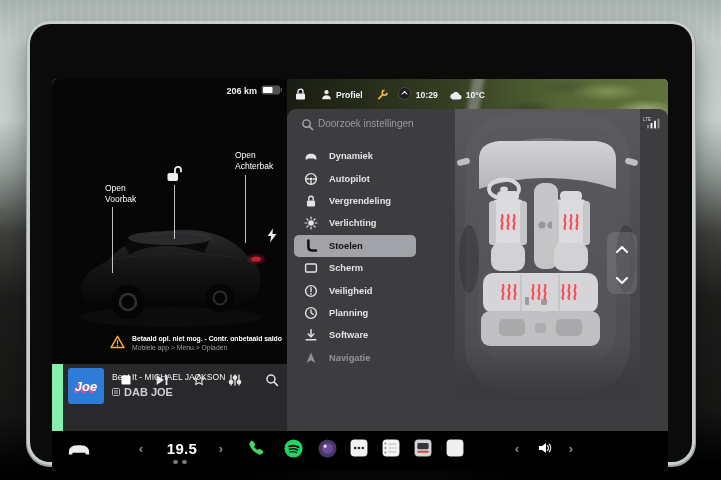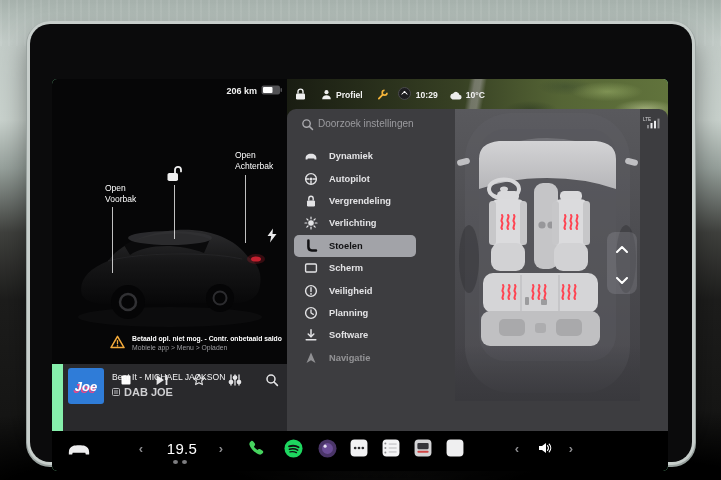--- a/index.html
+++ b/index.html
@@ -44,21 +44,21 @@
     white-space:nowrap; overflow:hidden; }
   .media-station { left:49px; top:22px; display:flex; align-items:center; gap:4px;
     color:#cfcfd2; font-size:11px; font-weight:bold; }
   .media-controls { left:0; top:36px; width:235px; height:31px; display:flex;
     align-items:center; justify-content:space-between; padding:0 16px; }
   .mc-btn { width:20px; height:20px; display:flex; align-items:center; justify-content:center; }
 
   
   .dock { position:absolute; left:0; top:352px; width:616px; height:40px; background:#000; }
   .dock-item { position:absolute; top:0; height:34px; display:flex; align-items:center; justify-content:center; }
-  .temp-value { color:#fff; font-size:15px; font-weight:400; letter-spacing:.3px; }
+  .temp-value { color:#fff; font-size:15px; font-weight:700; letter-spacing:.3px; }
   .chev { color:#8d8d90; font-size:13px; font-weight:bold; }
   .temp-dots { position:absolute; left:121px; top:29px; display:flex; gap:4px; }
   .temp-dots i { width:5px; height:4px; border-radius:50%; background:#7d7d80; }
 
   
   .map-strip { position:absolute; left:235px; top:0; width:381px; height:42px;
     background-color:#66793f;
     background-image:
       linear-gradient(90deg, rgba(8,8,8,.82), rgba(8,8,8,.5) 45%, rgba(8,8,8,.18) 72%, rgba(8,8,8,.05)),
       linear-gradient(100deg, transparent 47%, rgba(224,228,206,.85) 48.5%, rgba(224,228,206,.85) 50%, transparent 51.5%),

